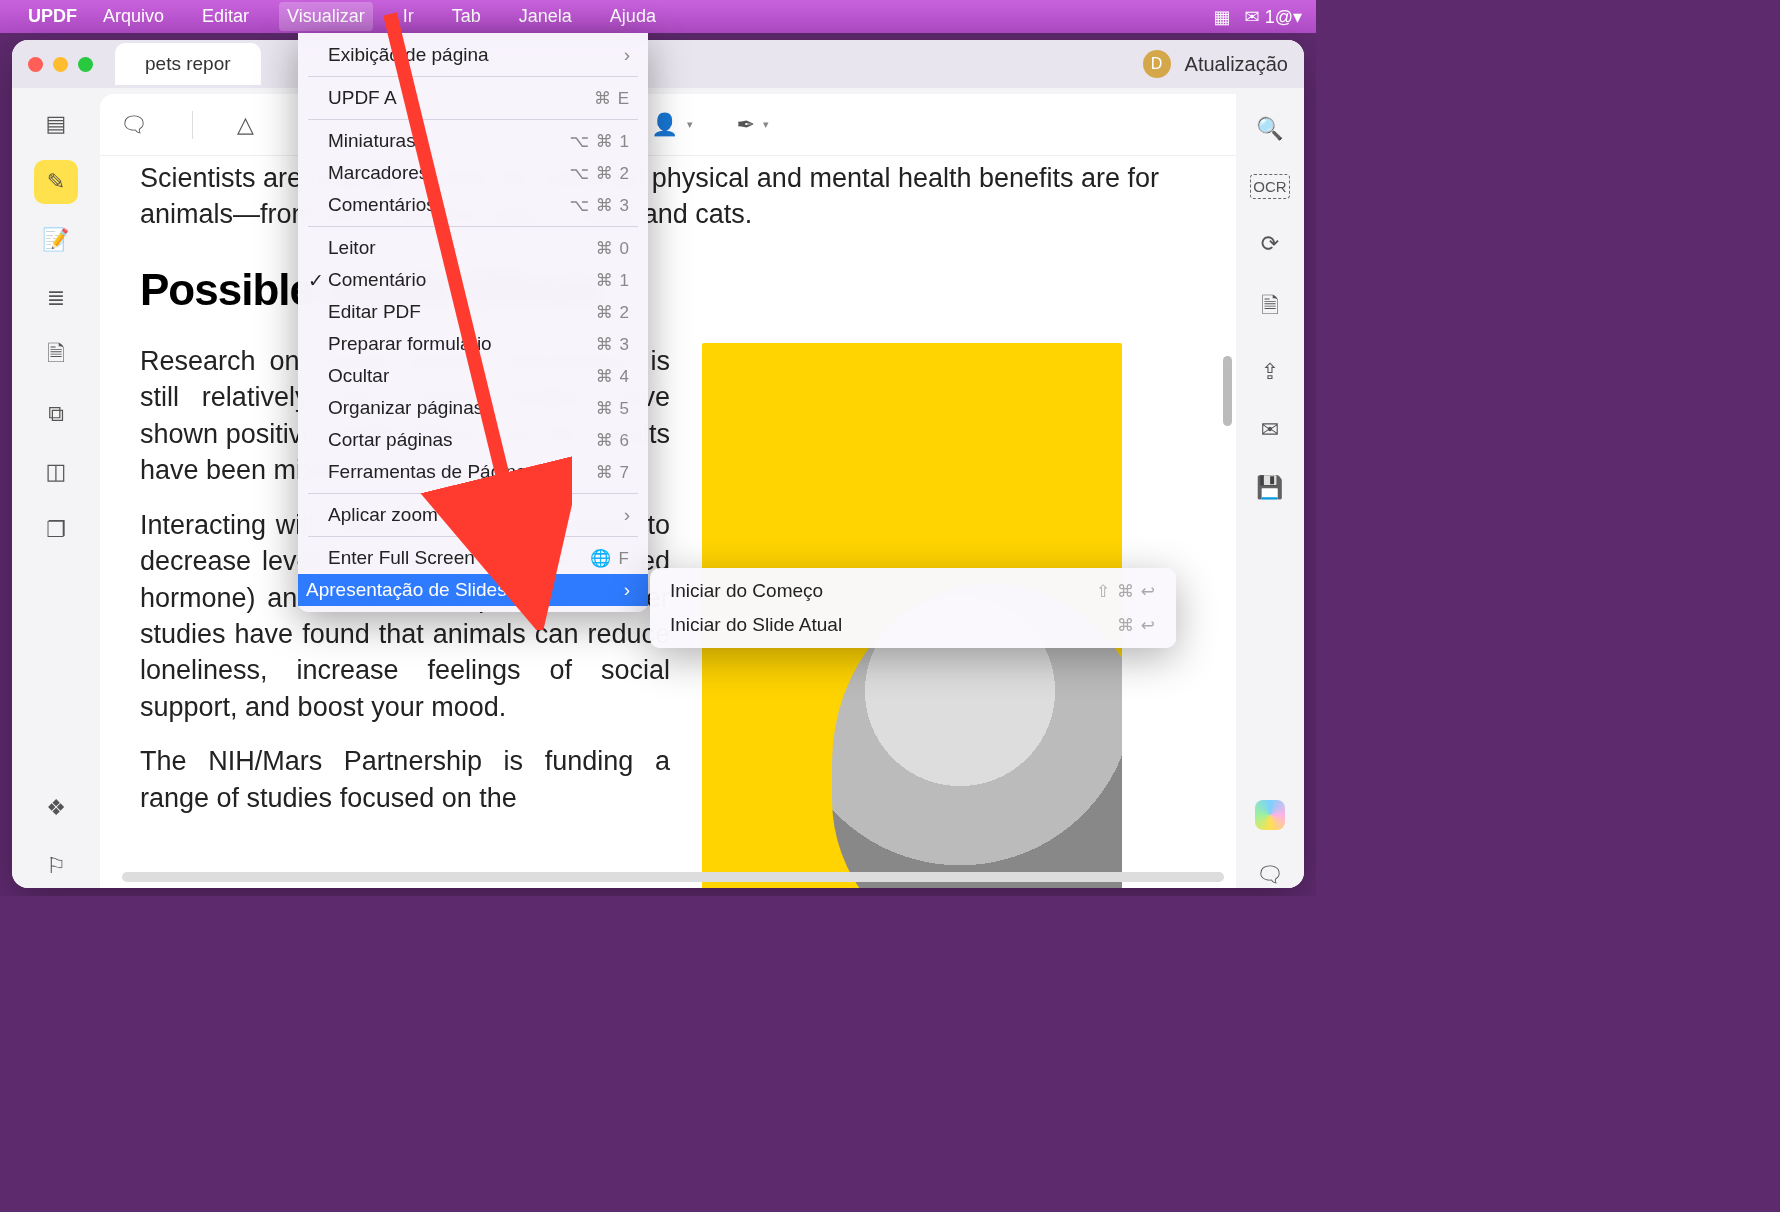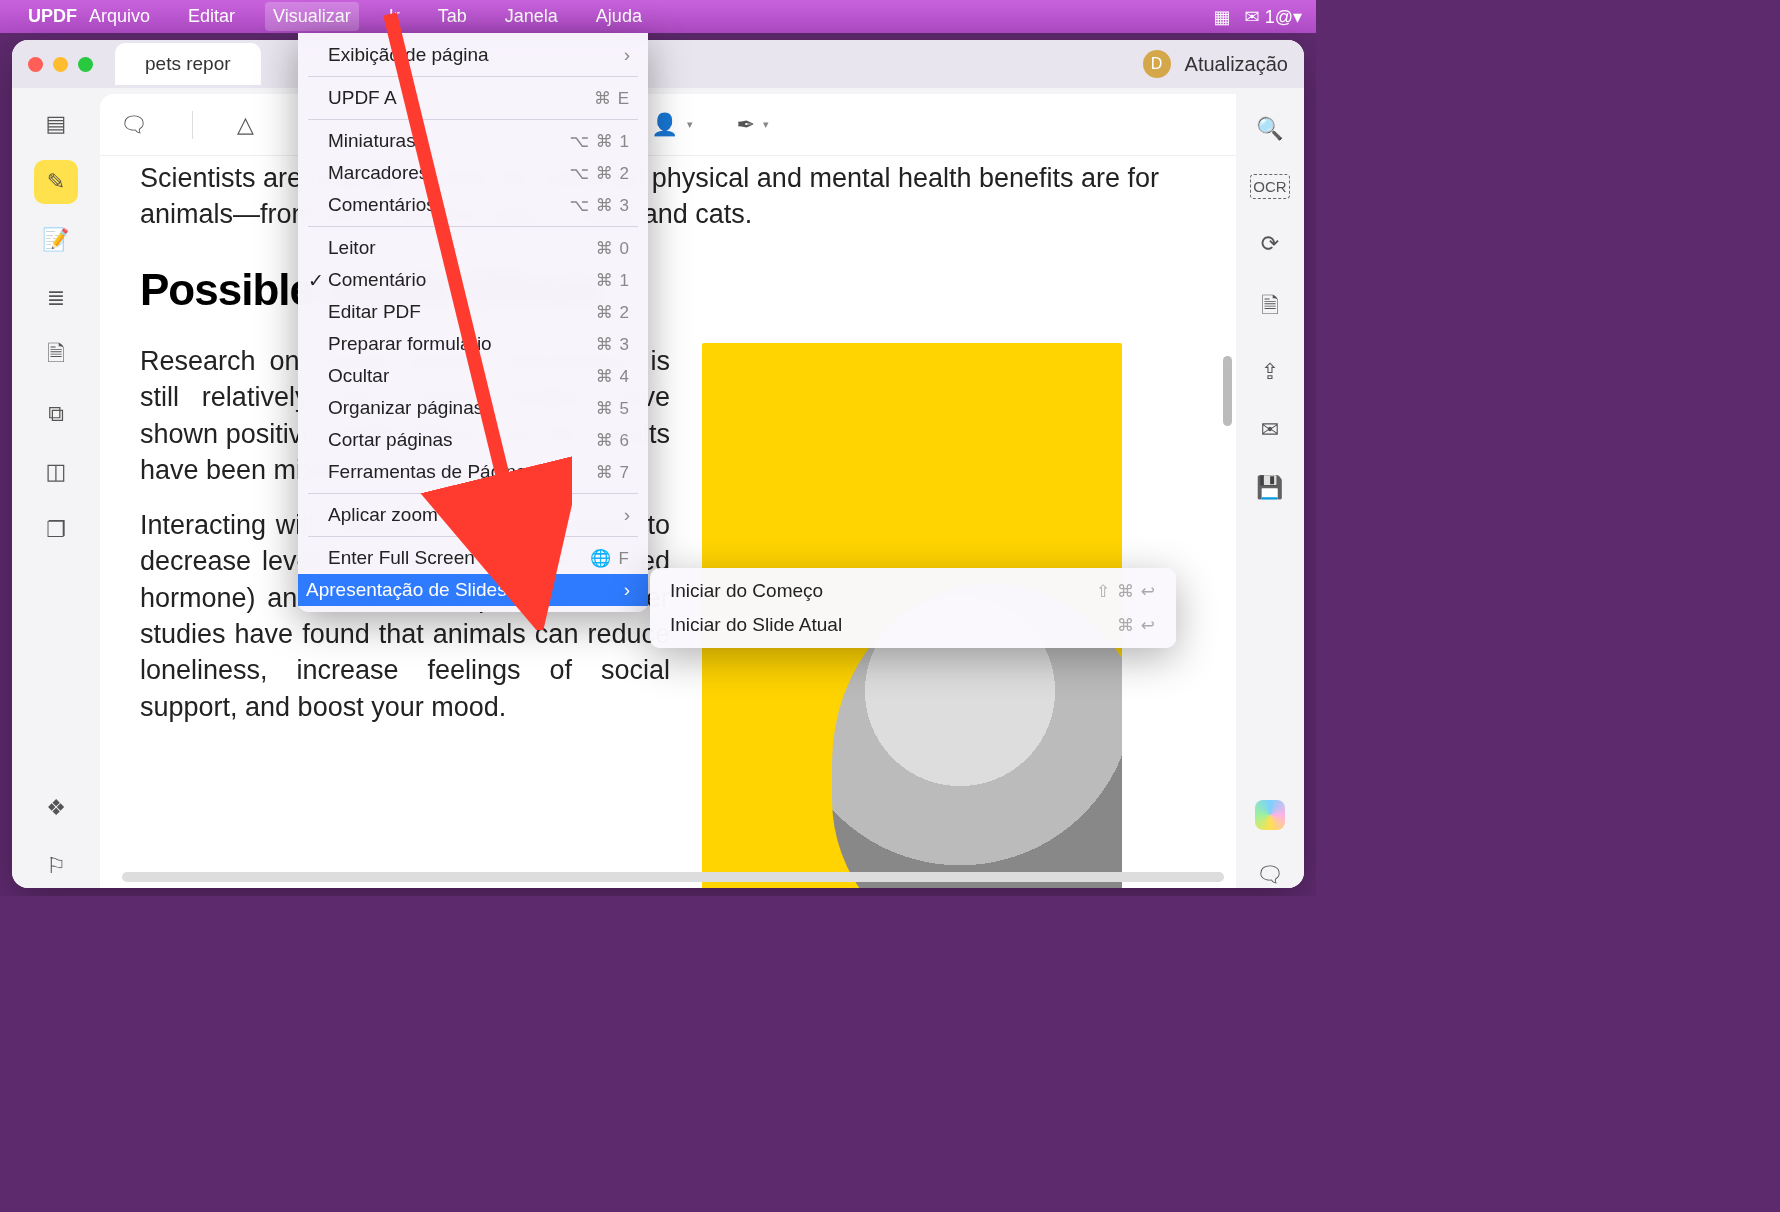--- a/index.html
+++ b/index.html
@@ -1,21 +1,21 @@
 <!DOCTYPE html>
 <html><head>
 <meta charset="utf-8">
 <style>
 * { margin: 0; padding: 0; box-sizing: border-box; font-family: -apple-system, BlinkMacSystemFont, "Segoe UI", sans-serif; }
 body { width: 1316px; height: 896px; background: #5e2a6e; overflow: hidden; position: relative; }
 
 
 .menubar { height: 33px; background: linear-gradient(180deg, #c862dc, #b04cc7); display: flex; align-items: center; padding: 0 14px; color: #fff; font-size: 18px; }
 .apple { margin-right: 14px; font-size: 18px; }
-.mb-app { font-weight: 700; margin-right: 4px; }
+.mb-app { font-weight: 700; margin-right: 18px; }
 .mb-item { margin-right: 22px; cursor: default; padding: 4px 8px; border-radius: 4px; }
 .mb-item.active { background: rgba(255,255,255,0.22); }
 .mb-right { margin-left: auto; display: flex; align-items: center; gap: 14px; }
 .mb-right span { font-size: 18px; }
 
 
 .window { position: absolute; top: 40px; left: 12px; right: 12px; bottom: 8px; background: #f4f4f6; border-radius: 16px; overflow: hidden; box-shadow: 0 12px 40px rgba(0,0,0,0.3); }
 
 .tabbar { height: 48px; display: flex; align-items: center; padding: 0 16px; background: #e9e5ee; }
 .traffic { display: flex; gap: 10px; margin-right: 22px; }
@@ -143,20 +143,21 @@
       <div class="page">
         <p class="ptext first">Scientists are looking at what the potential physical and mental health benefits are for</p>
         <p class="ptext">animals—from fish to guinea pigs to dogs and cats.</p>
         <h2 class="phead">Possible Health Effects</h2>
         <div class="cols">
           <div class="colL">
             <p class="ptext">Research on human-animal interactions is still relatively new. Some studies have shown positive health effects, but the results have been mixed.</p>
             <br>
             <p class="ptext">Interacting with animals has been shown to decrease levels of cortisol (a stress-related hormone) and lower blood pressure. Other studies have found that animals can reduce loneliness, increase feelings of social support, and boost your mood.</p>
             <br>
+            <p class="ptext">The NIH/Mars Partnership is funding a range of studies focused on the</p>
           </div>
           <div class="colR">
             <div class="imgph">
                 <div class="dog"></div>
               </div>
           </div>
         </div>
         <div class="scrollthumb"></div>
       </div>
     </div>

